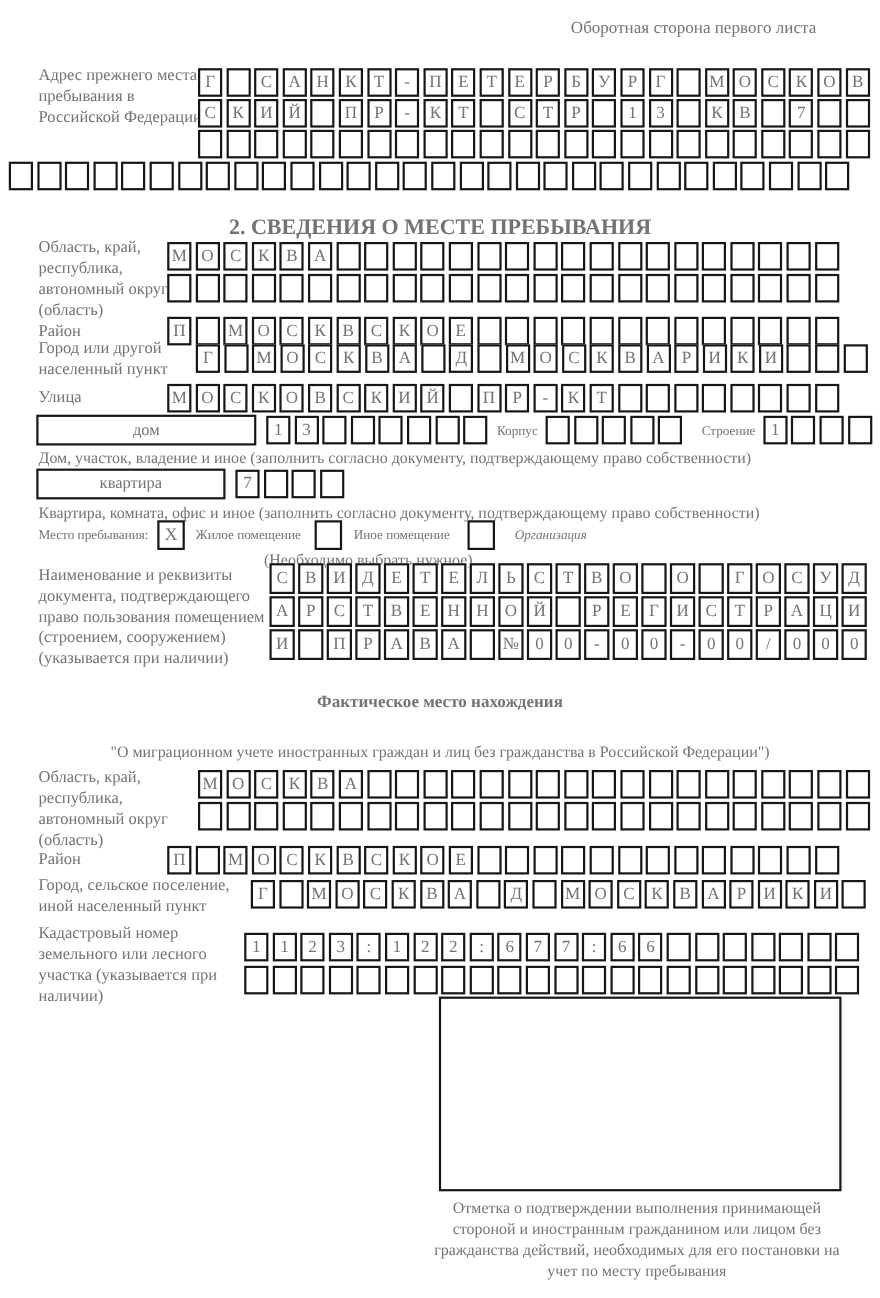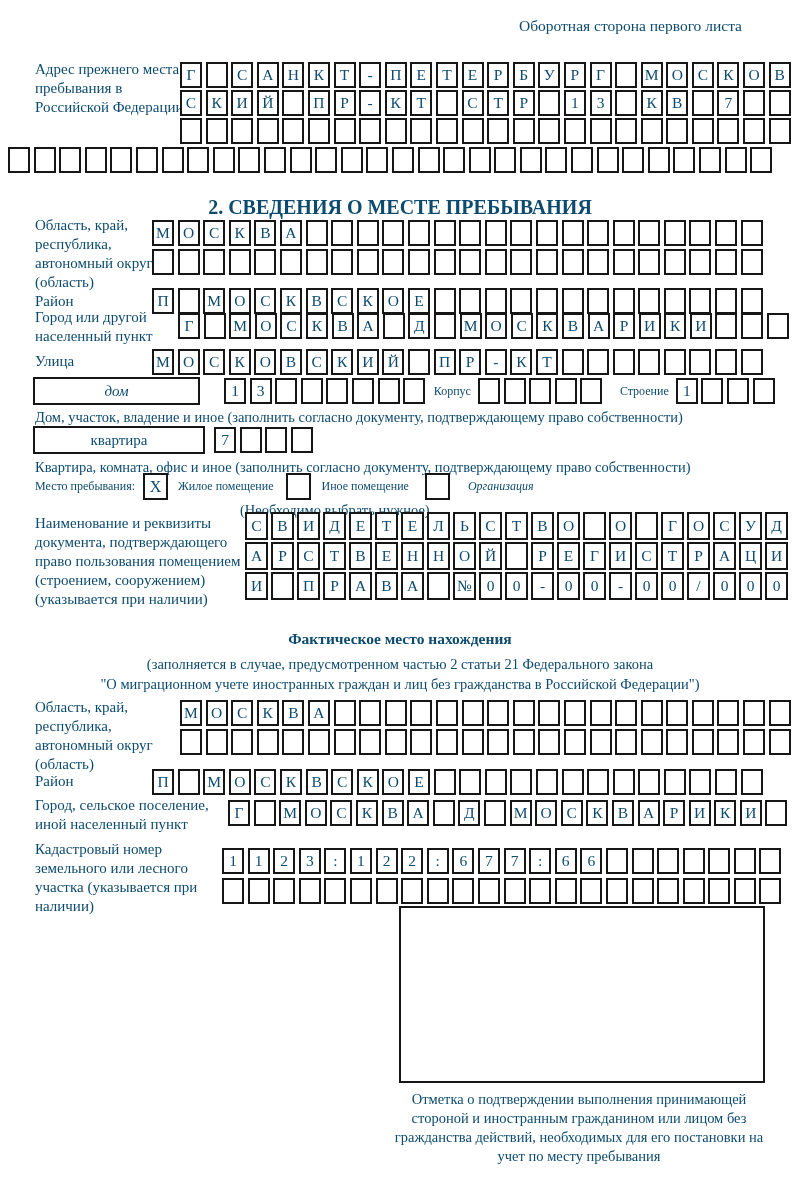--- a/index.html
+++ b/index.html
@@ -1,18 +1,18 @@
 <!DOCTYPE html>
 <html lang="ru"><head>
 <meta charset="utf-8">
 <style>
   html,body{margin:0;padding:0;background:#ffffff;}
   .page{
     position:relative;width:800px;height:1180px;background:#ffffff;
-    color:#0c4a6e;font-family:"Liberation Serif", serif;overflow:hidden;
+    color:#737373;font-family:"Liberation Serif", serif;overflow:hidden;
   }
   .abs{position:absolute;}
   .lbl{font-size:15px;line-height:19px;}
   .cap{font-size:14.5px;line-height:18px;}
   .center{width:800px;left:0;text-align:center;}
   .bold{font-weight:bold;}
   .cellrow{display:flex;}
   .cell{
     flex:0 0 auto;width:22px;height:26px;box-sizing:border-box;
     border:2px solid #161616;margin-right:3.6px;background:#fff;
@@ -285,21 +285,21 @@
       <span class="cell"></span>
       <span class="cell"></span>
       <span class="cell"></span>
       <span class="cell"></span>
       <span class="cell"></span>
       <span class="cell"></span>
       <span class="cell"></span>
     </div>
 
   <div class="abs hrow" style="top:377px;left:33px;">
-    <div class="widebox" style="width:167px;margin-right:24px;font-style:italic;">дом</div>
+    <div class="widebox" style="width:200px;margin-right:9px;">дом</div>
     <div class="cellrow">
         <span class="cell">1</span>
         <span class="cell">3</span>
         <span class="cell"></span>
         <span class="cell"></span>
         <span class="cell"></span>
         <span class="cell"></span>
         <span class="cell"></span>
         <span class="cell"></span>
       </div>
@@ -408,21 +408,20 @@
       <span class="cell">-</span>
       <span class="cell">0</span>
       <span class="cell">0</span>
       <span class="cell">/</span>
       <span class="cell">0</span>
       <span class="cell">0</span>
       <span class="cell">0</span>
     </div>
 
   <div class="abs center bold" style="top:630px;font-size:15.5px;">Фактическое место нахождения</div>
-  <div class="abs cap center" style="top:655px;">(заполняется в случае, предусмотренном частью 2 статьи 21 Федерального закона</div>
   <div class="abs cap center" style="top:675px;">"О миграционном учете иностранных граждан и лиц без гражданства в Российской Федерации")</div>
 
   <div class="abs lbl" style="top:698px;left:35px;width:150px;">Область, край, республика, автономный округ (область)</div>
   <div class="abs cellrow" style="top:700px;left:180px;">
       <span class="cell">М</span>
       <span class="cell">О</span>
       <span class="cell">С</span>
       <span class="cell">К</span>
       <span class="cell">В</span>
       <span class="cell">А</span>

